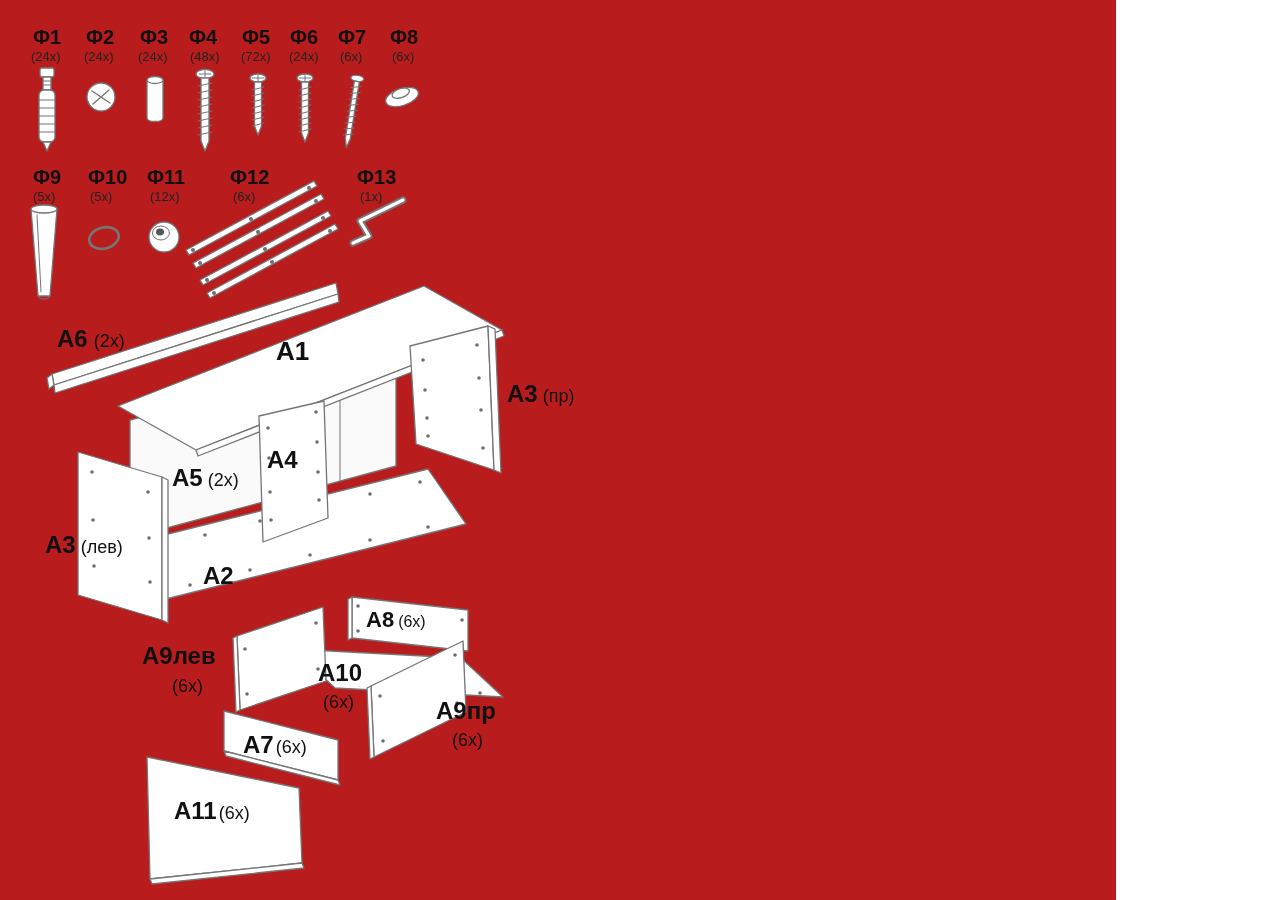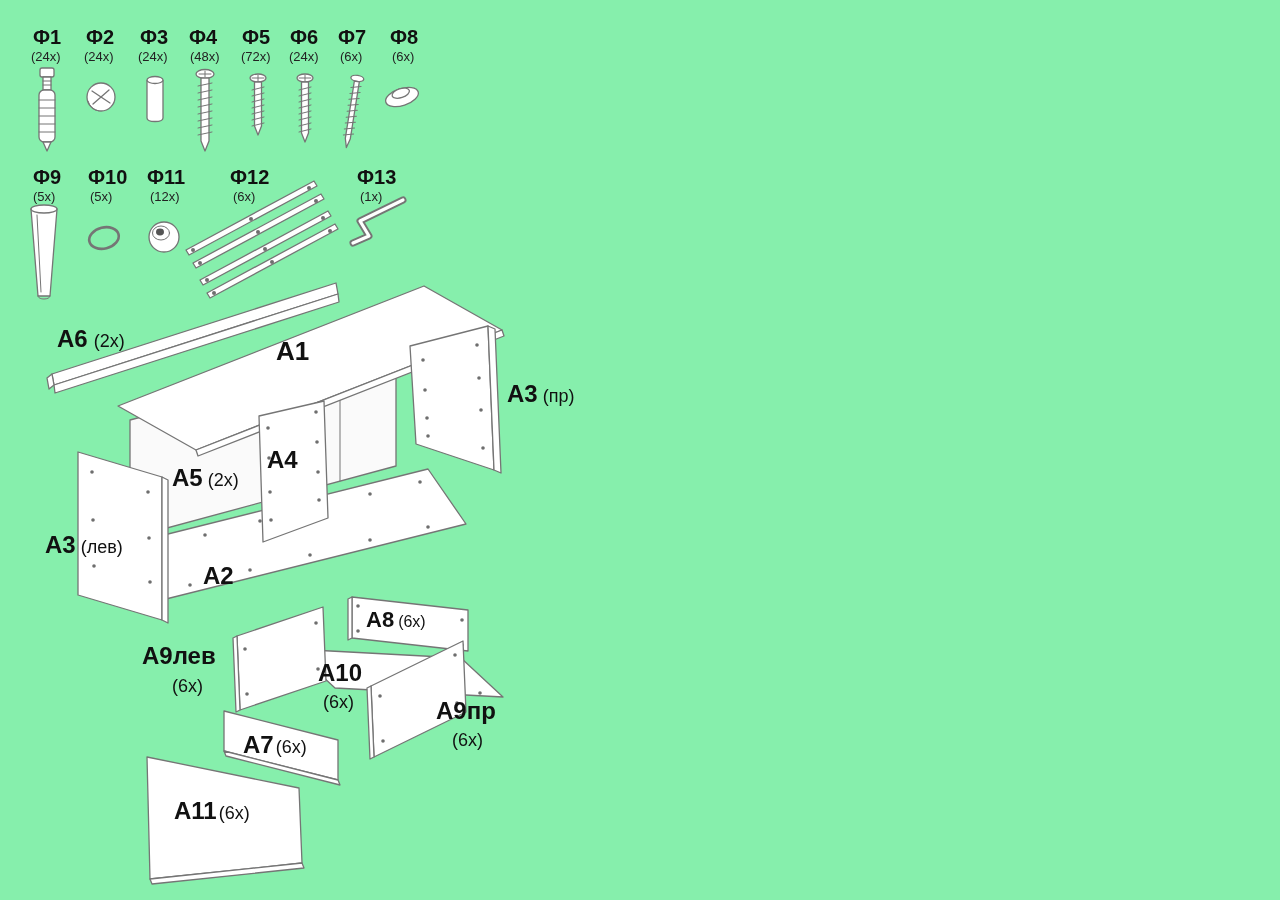--- a/index.html
+++ b/index.html
@@ -1,16 +1,16 @@
 <!DOCTYPE html>
 <html><head>
 <meta charset="utf-8">
 <style>
   html,body{margin:0;padding:0;background:#fff;}
-  .page{width:1280px;height:900px;background:#86efac;position:relative;overflow:hidden;}
+  .page{width:1116px;height:900px;background:#b91c1c;position:relative;overflow:hidden;}
   svg{display:block;}
   .stroke{fill:#ffffff;stroke:#757575;stroke-width:1.3;stroke-linejoin:round;}
   .soft{fill:#fafafa;stroke:#757575;stroke-width:1.3;stroke-linejoin:round;}
   .nofill{fill:none;stroke:#757575;stroke-width:1.3;stroke-linejoin:round;stroke-linecap:round;}
   .thin{stroke-width:1;}
   .hole{fill:#6e6e6e;stroke:none;}
   text{fill:#111;}
   .lbl{font:bold 24px "Liberation Sans",sans-serif;}
   .lbl-lg{font:bold 26px "Liberation Sans",sans-serif;}
   .lbl-md{font:bold 22px "Liberation Sans",sans-serif;}

